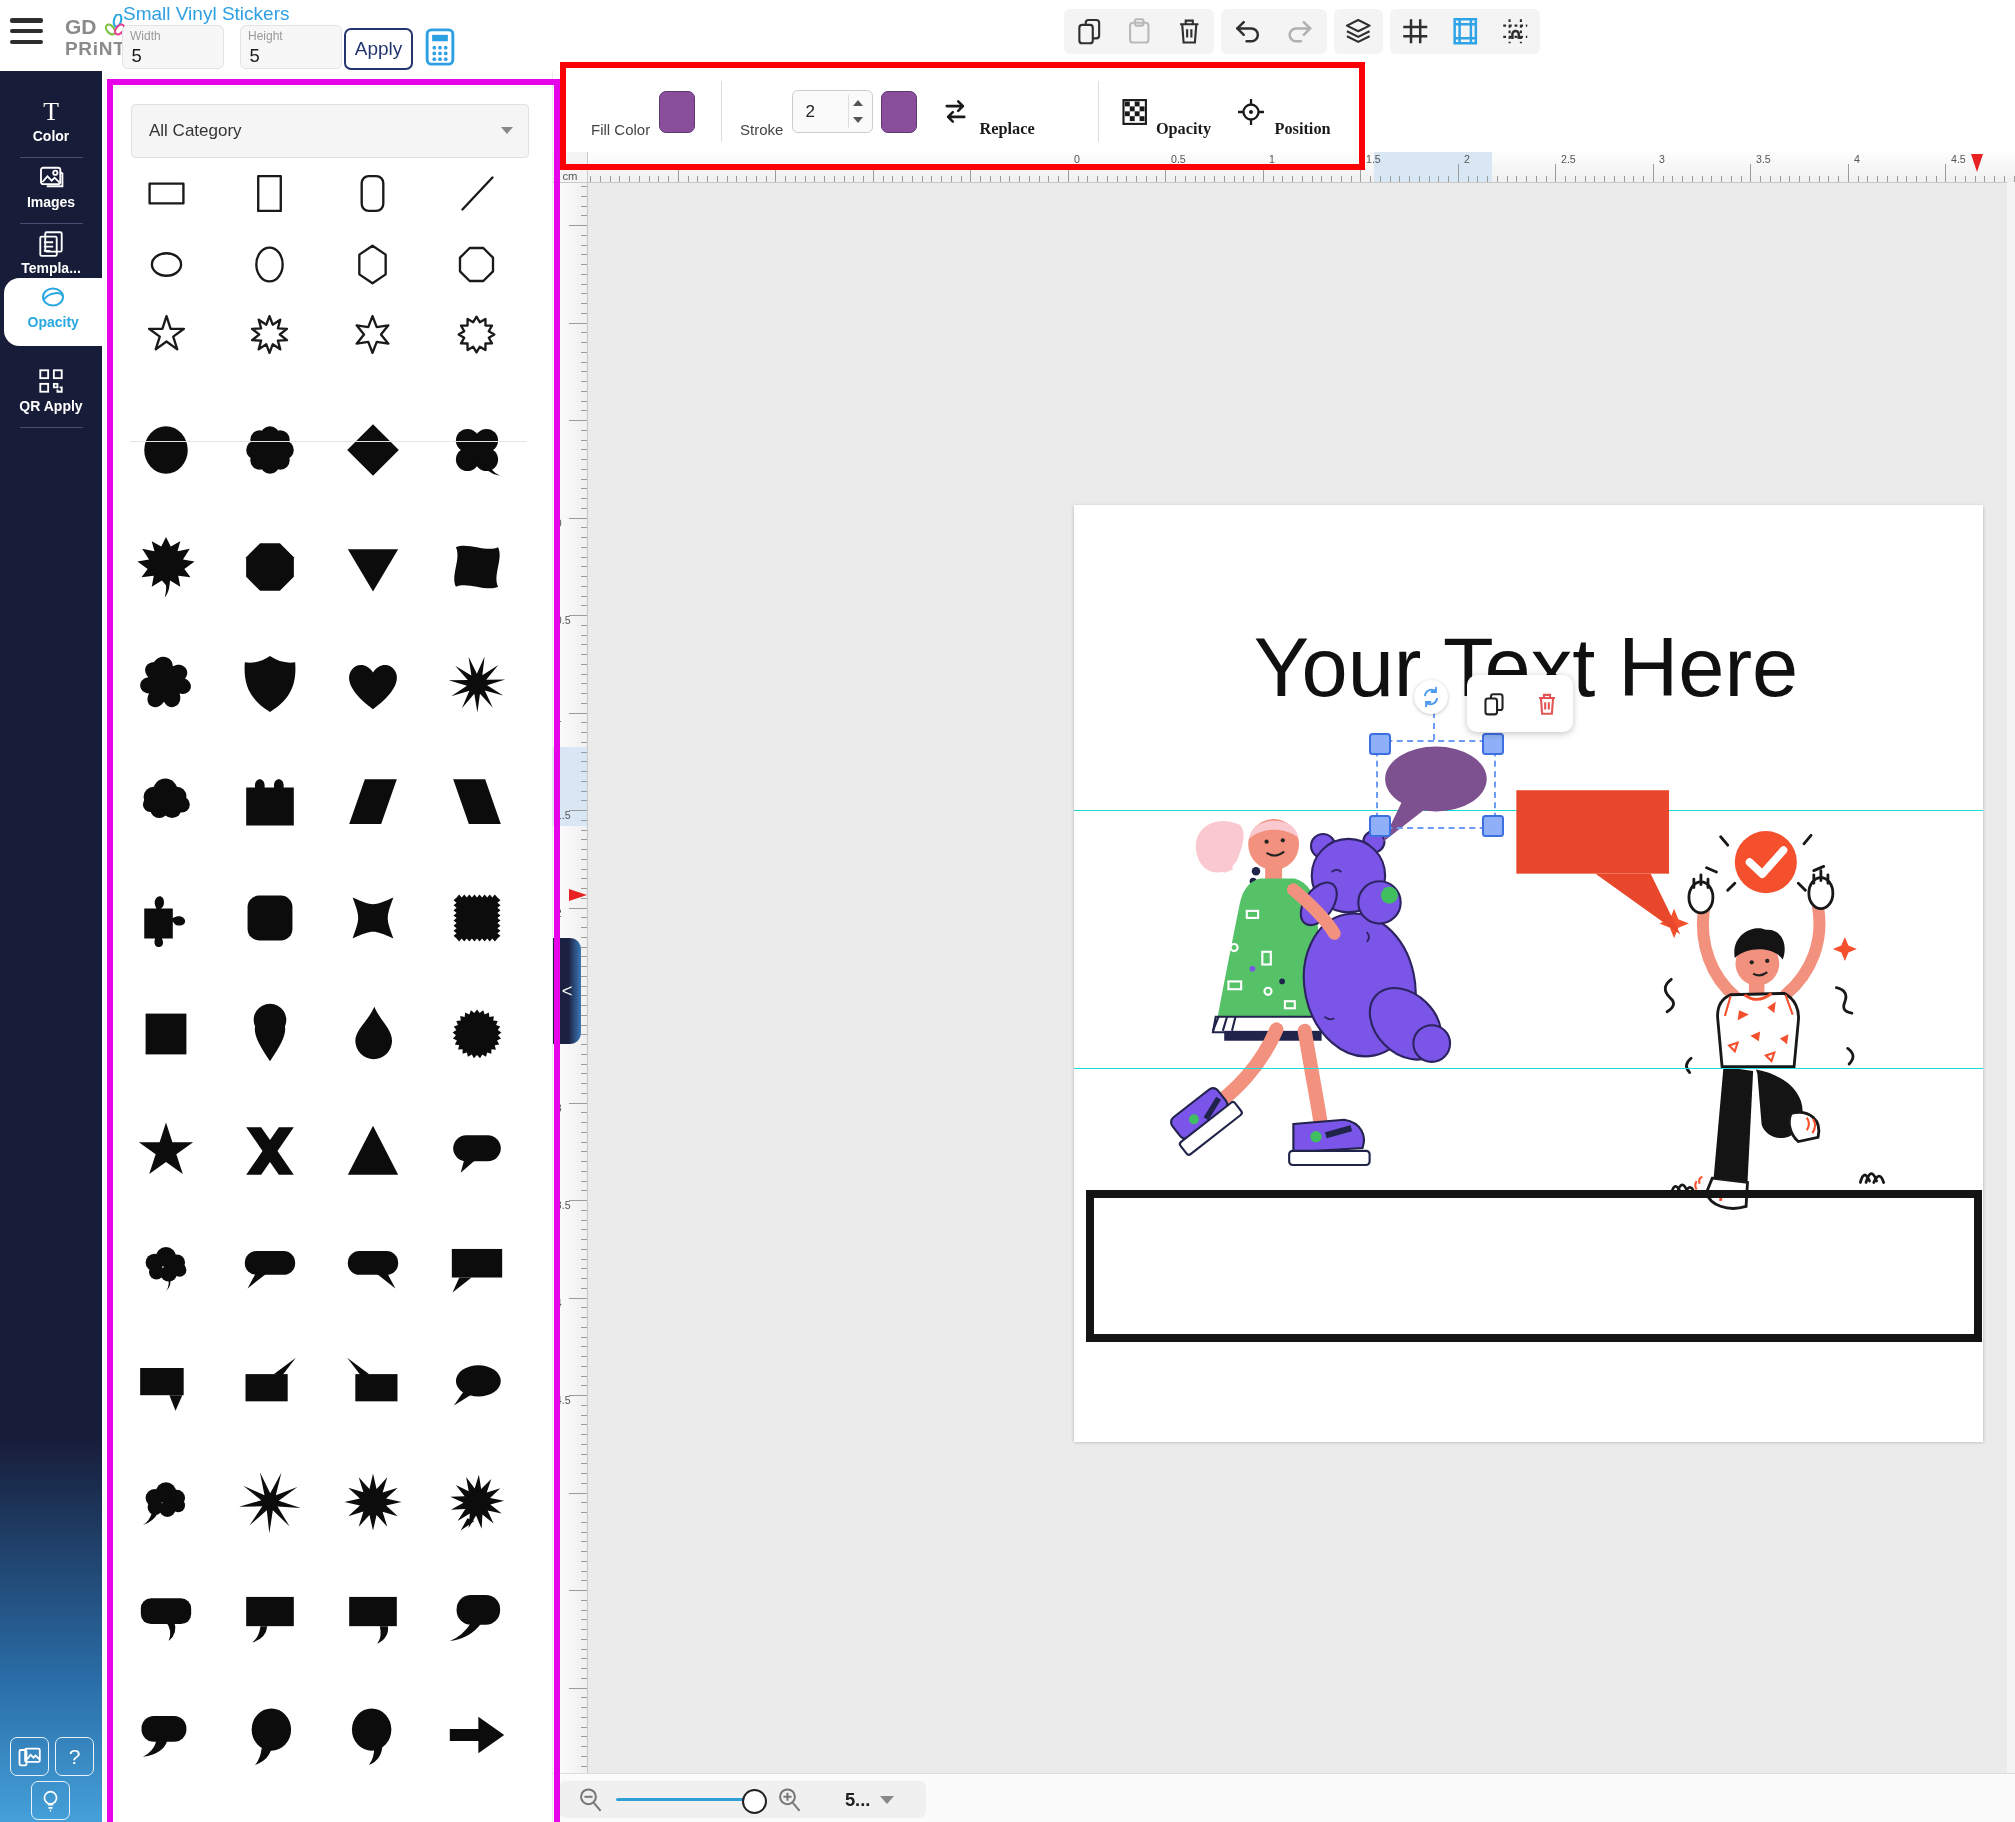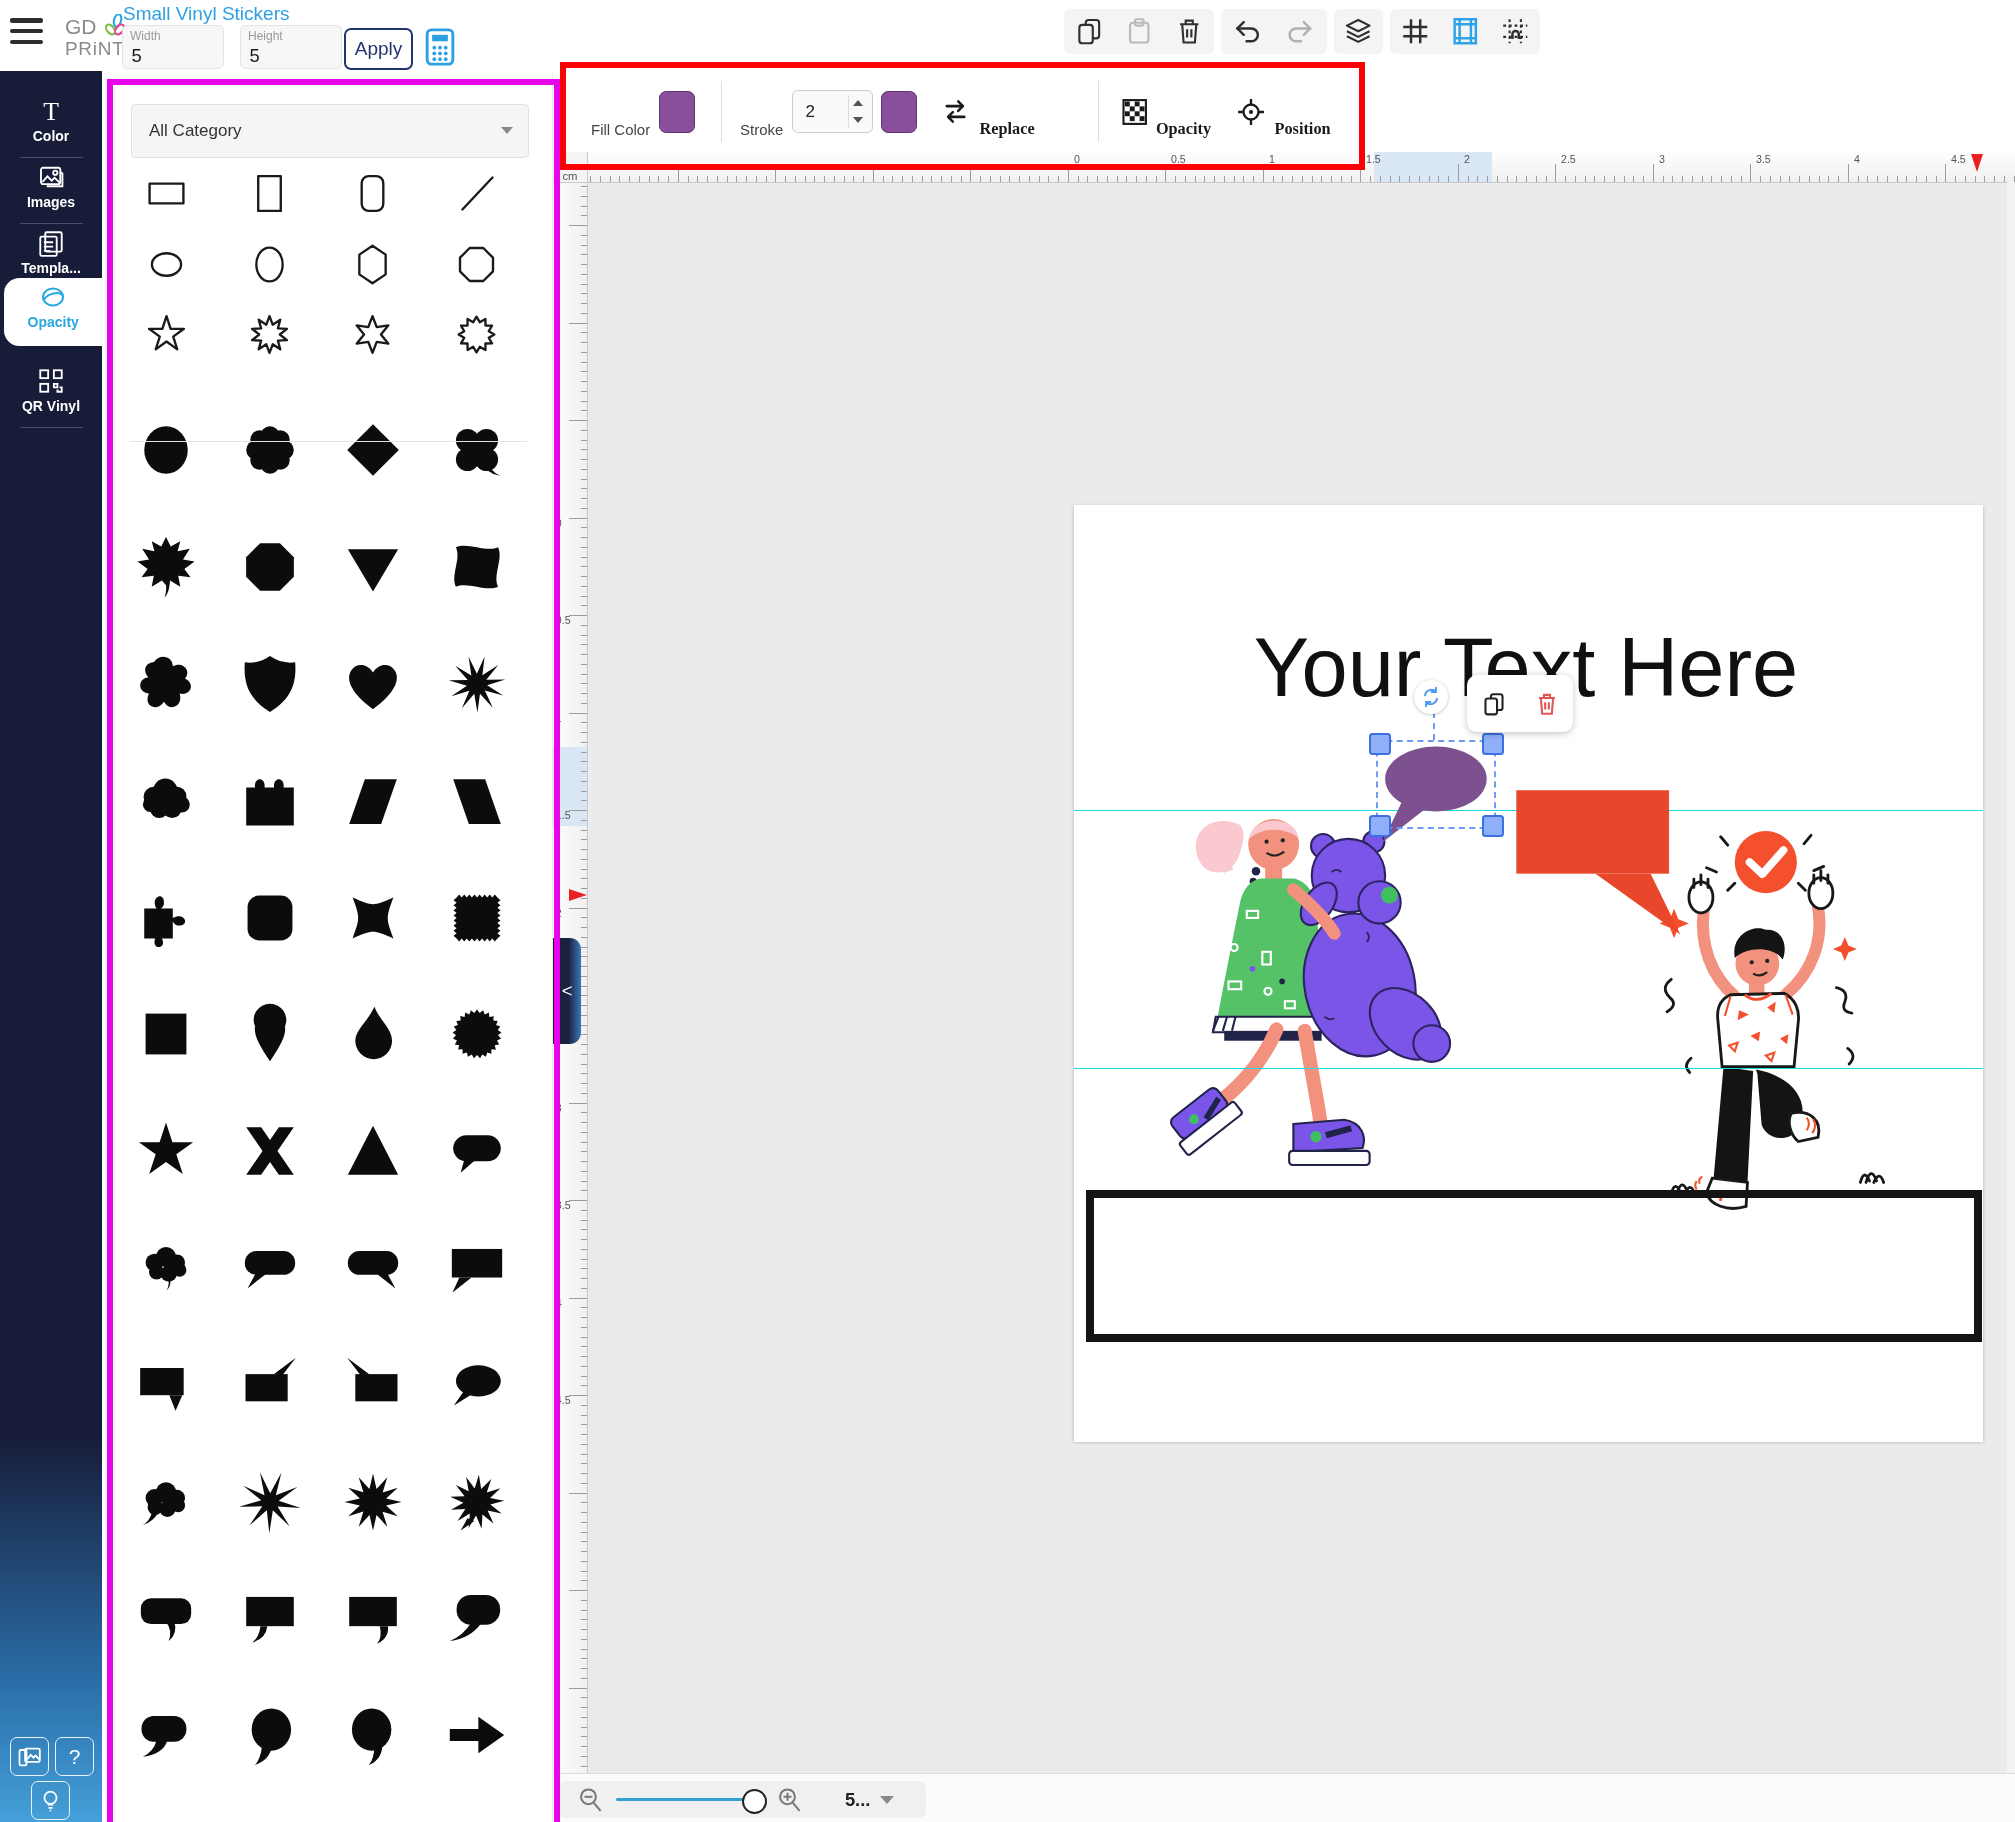--- a/index.html
+++ b/index.html
@@ -2,21 +2,21 @@
 <html style="font-size:11.3px"><head>
 <meta charset="utf-8">
 <style>
   html,body{margin:0;padding:0;background:#ebebeb;}
   #app{position:relative;width:2015px;height:1822px;font-family:"Liberation Sans",sans-serif;overflow:hidden;background:#ebebeb;}
   .abs{position:absolute;}
   
   #header{left:0;top:0;width:2015px;height:71px;background:#fff;z-index:8;}
   #hamburger{left:10px;top:18.4px;width:32.5px;height:28px;cursor:pointer;}
   #hamburger span{display:block;height:4.2px;background:#2d2d2d;border-radius:2.1px;margin-bottom:6.4px;}
-  #logo{left:65px;top:14px;width:85px;color:#8b8b8b;font-weight:normal;line-height:21px;font-size:21px;}
+  #logo{left:65px;top:14px;width:85px;color:#8b8b8b;font-weight:bold;line-height:21px;font-size:21px;}
   #logo .l2{font-size:19px;letter-spacing:0.7px;}
   #doc-title{left:123px;top:2.8px;font-size:19px;color:#2d9fe3;z-index:9;}
   .dim-box{top:25.4px;width:100px;height:42px;background:#f7f7f7;border:1.4px solid #e3e3e3;border-radius:5.7px;}
   .dim-box .lbl{position:absolute;left:7px;top:2.8px;font-size:12px;color:#9a9a9a;}
   .dim-box .val{position:absolute;left:8.5px;top:18.4px;font-size:18.4px;color:#1a1a1a;}
   #apply-btn{left:344px;top:28px;width:65px;height:38px;background:#fff;border:2.1px solid #23356f;border-radius:7px;color:#23356f;font-size:19px;display:flex;align-items:center;justify-content:center;cursor:pointer;}
   .tgroup{top:8.5px;height:45px;background:#f4f4f4;border-radius:5.7px;display:flex;align-items:center;justify-content:space-around;z-index:8;}
   
   #subtoolbar{left:553px;top:71px;width:1463px;height:81px;background:#fff;z-index:7;}
   .sub-item{position:absolute;top:0;height:81px;display:flex;align-items:center;gap:8.5px;}
@@ -279,21 +279,21 @@
                 <path d="M8 25 C14 15 30 13 35 19"></path>
               </g>
             </svg></span><span class="slabel">Opacity</span></div>
         <div class="side-item" style="top: 291px;"><span class="icon"><svg viewBox="0 0 42 42">
               <g fill="none" stroke="#fff" stroke-width="2.6">
                 <rect x="6" y="6" width="11" height="11"></rect>
                 <rect x="25" y="6" width="11" height="11"></rect>
                 <rect x="6" y="25" width="11" height="11"></rect>
                 <path d="M25 25 h5 v5 h-5 z M33 30 h3 v6 h-6 v-3"></path>
               </g>
-            </svg></span><span class="slabel">QR Vinyl</span></div>
+            </svg></span><span class="slabel">QR Apply</span></div>
         <div class="side-div" style="top: 356px;"></div>
       </div>
     <div class="blue-btn" style="left:10px;top:1666px;">
       <svg width="28" height="28" viewBox="0 0 40 40">
           <g fill="none" stroke="#fff" stroke-width="2.6">
             <rect x="5" y="10" width="10" height="22" rx="2"></rect>
             <rect x="13" y="8" width="21" height="19" rx="2"></rect>
             <path d="M16 23 l5 -6 l4 4 l3 -3 l5 5"></path>
           </g>
         </svg>

